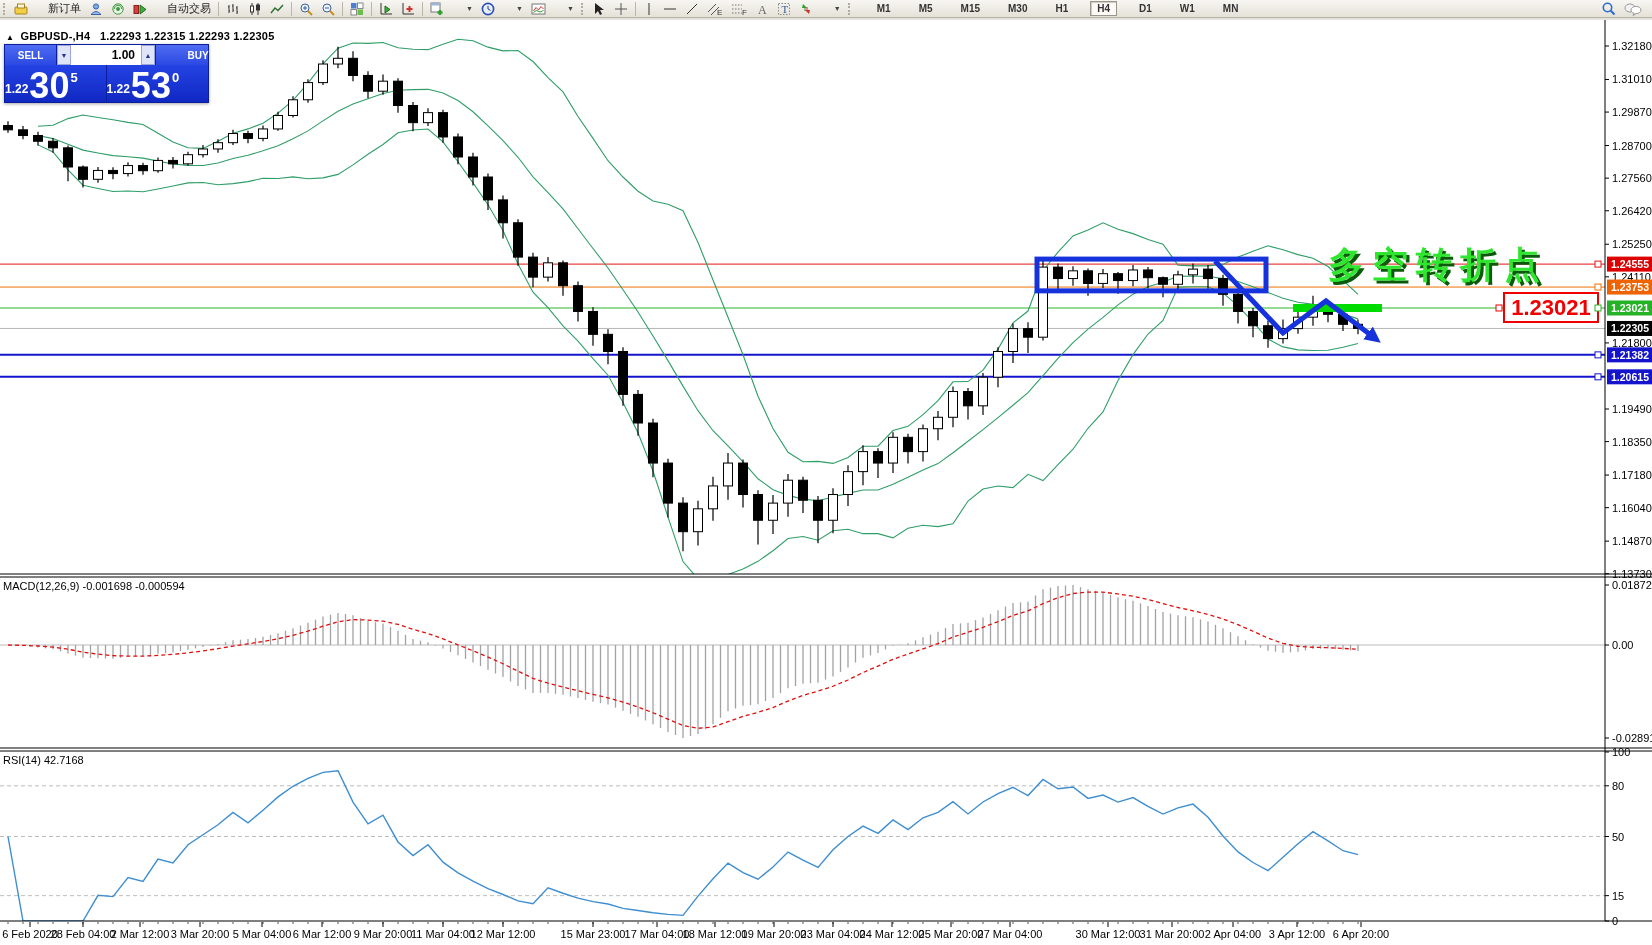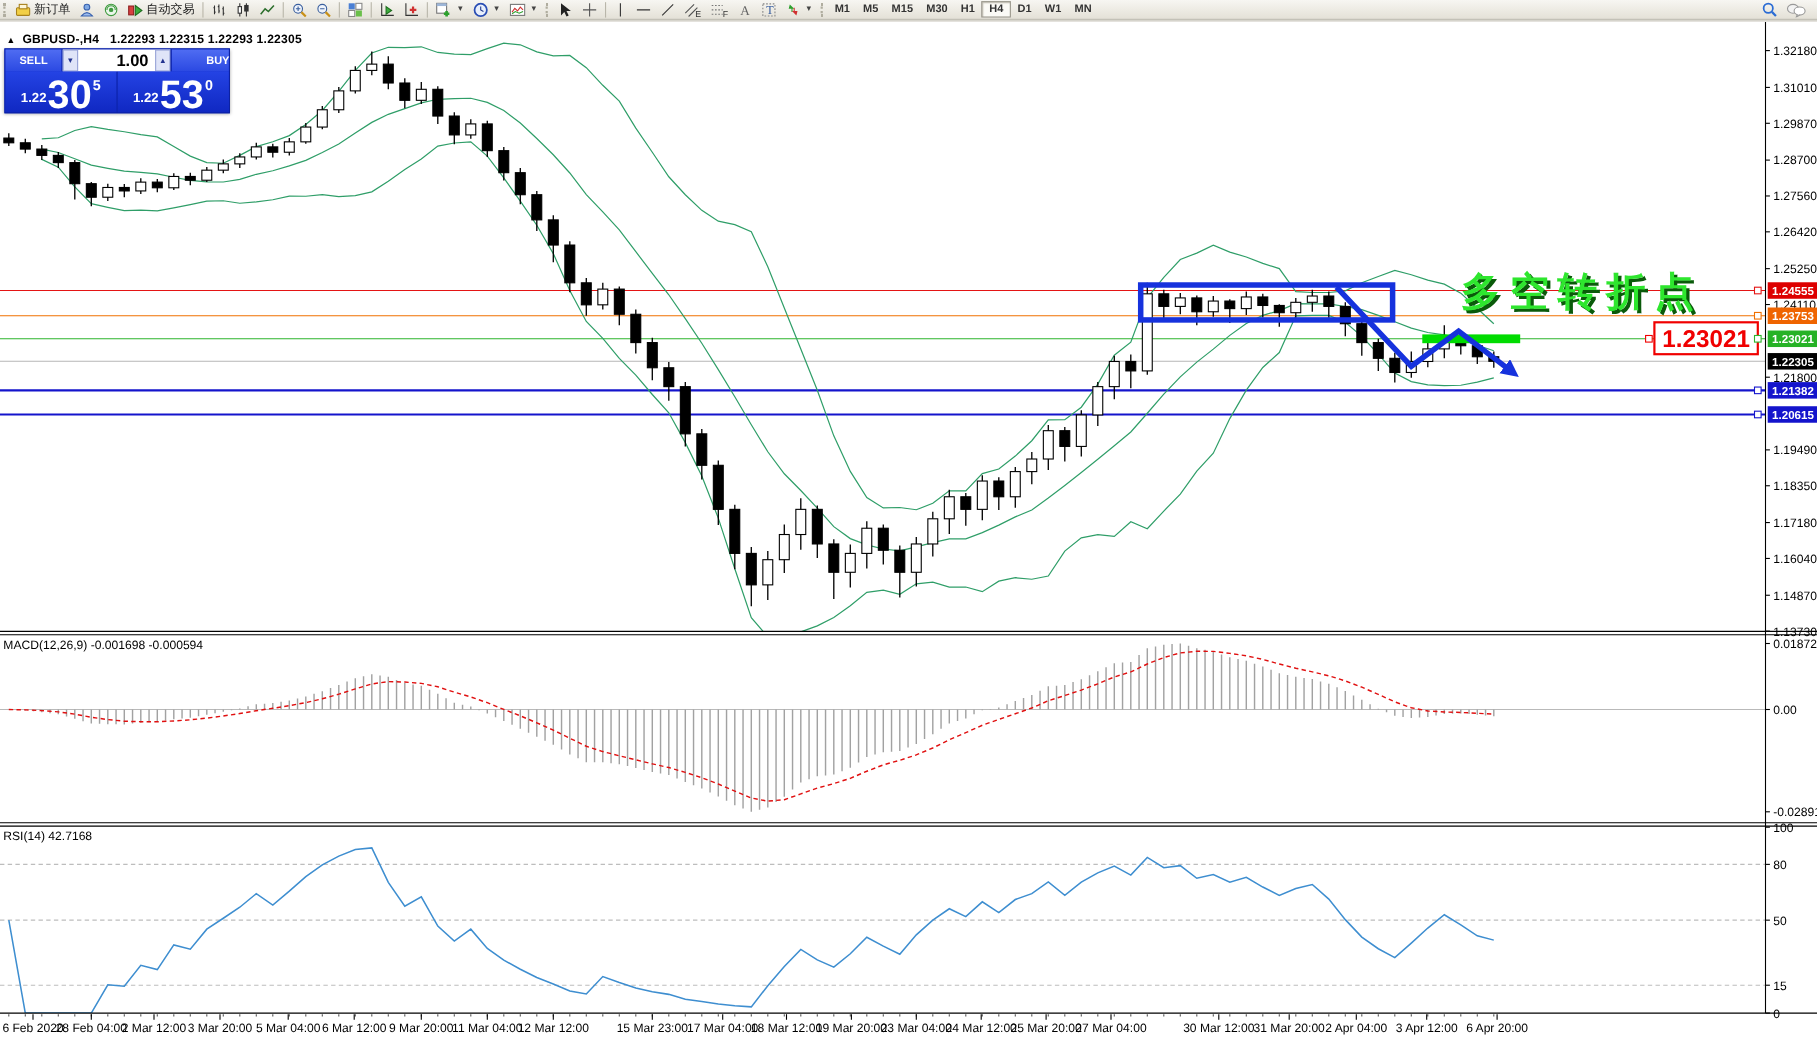--- a/index.html
+++ b/index.html
@@ -4,48 +4,48 @@
 <style>
   * { box-sizing: border-box; margin: 0; padding: 0; }
   html,body { width:1652px; height:945px; overflow:hidden; background:#fff;
     font-family:"Liberation Sans", sans-serif; }
   
   .toolbar { position:absolute; left:0; top:0; width:1652px; height:18px;
     background:linear-gradient(#f7f6f2,#e4e1d7); border-bottom:1px solid #b5b2a6;
     display:flex; align-items:center; font-size:11px; color:#222; z-index:30; }
   .tb-grip { width:5px; height:12px; border-left:2px dotted #b0ad9f; margin:0 2px 0 3px; }
   .tb-sep { width:1px; height:14px; background:#b9b6aa; margin:0 3px; }
-  .tb-btn { display:flex; align-items:center; gap:3px; padding:0 4px; height:16px;
+  .tb-btn { display:flex; align-items:center; gap:20px; padding:0 4px; height:16px;
     cursor:default; white-space:nowrap; }
   .tb-btn svg { display:block; }
   .caret { font-size:7px; color:#444; margin-left:1px; }
   .tf-group { display:flex; align-items:center; }
   .tf-btn { padding:1px 6px; height:15px; font-size:10px; font-weight:bold; color:#333;
-    display:flex; align-items:center; }
+    display:flex; align-items:center;margin-left:16px; }
   .tf-btn.active { background:#fbfaf6; border:1px solid #98958a; box-shadow:inset 1px 1px 1px #cdcabf;text-align:right; }
   .tb-right { margin-left:auto; display:flex; align-items:center; margin-right:6px; }
   
   .symbol-bar { position:absolute; left:6px; top:30px; font-size:11px; font-weight:bold;
     color:#000; z-index:20; letter-spacing:0.2px; }
   .symbol-bar .tri { font-size:8px; margin-right:3px; }
   
   .trade-widget { position:absolute; left:4px; top:44px; width:205px; z-index:25;
     background:#1230cf; border:1px solid #0b1f9e; box-shadow:0 1px 3px rgba(0,0,0,.35); }
   .tw-row1 { display:flex; height:20px; align-items:stretch; }
   .tw-btn { background:linear-gradient(#4f6cf2,#2b49e2); color:#fff; font-size:10px;
     font-weight:bold; display:flex; align-items:center; justify-content:center; cursor:pointer; }
   .tw-sell { width:52px; border-right:1px solid #0b1f9e; }
   .tw-buy  { width:53px; border-left:1px solid #0b1f9e; margin-left:auto;padding-left:32px; }
   .tw-spin { width:14px; background:#dfe4f8; color:#23338f; font-size:7px;
     display:flex; align-items:center; justify-content:center; border:1px solid #9aa6d8; cursor:pointer; }
-  .tw-vol { flex:1; background:#fff; color:#000; font-size:15px; font-weight:bold;
+  .tw-vol { flex:1; background:#fff; color:#000; font-size:12px; font-weight:bold;
     display:flex; align-items:center; justify-content:flex-end; padding-right:6px; }
   .tw-row2 { display:flex; height:37px; }
   .tw-price { width:50%; background:linear-gradient(#2443e4,#1028c2); color:#fff;
-    display:flex; align-items:flex-end; justify-content:center; padding-bottom:3px; cursor:pointer; }
+    display:flex; align-items:flex-end; padding-bottom:3px; cursor:pointer; }
   .tw-price:first-child { border-right:1px solid #0b1f9e; }
   .tw-pfx { font-size:12px; font-weight:bold; margin:0 1px 3px 0; }
   .tw-big { font-size:36px; font-weight:bold; line-height:26px; }
   .tw-sup { font-size:13px; font-weight:bold; margin:0 0 14px 1px; }
   
   #chart-svg { position:absolute; left:0; top:0; z-index:5; }
   .chart-area { position:absolute; inset:0; }
 </style>
 </head>
 <body>

